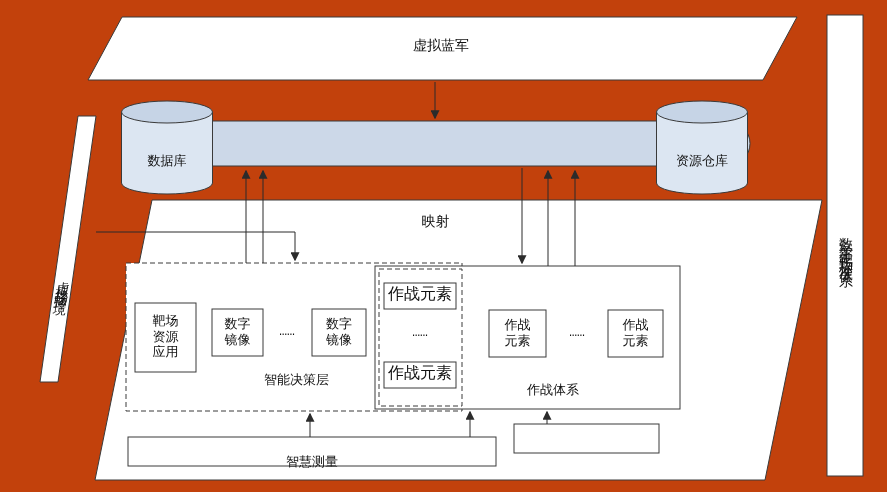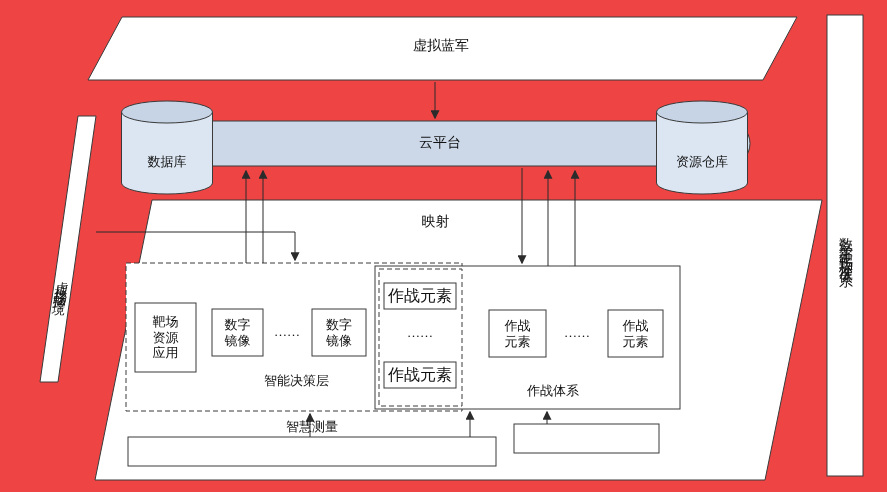--- a/index.html
+++ b/index.html
@@ -1,18 +1,18 @@
 <!DOCTYPE html>
 <html><head>
 <meta charset="utf-8">
 <style>
   html,body{margin:0;padding:0;background:#ffffff;}
   #stage{
-    position:relative;width:887px;height:492px;background:#ef4444;
-    font-family:Liberation Serif, serif;color:#111;
+    position:relative;width:887px;height:492px;background:#c2410c;
+    font-family:Liberation Mono, monospace;color:#111;
     overflow:hidden;
   }
   #diagram-svg{position:absolute;left:0;top:0;}
   .label{
     position:absolute;display:flex;align-items:center;justify-content:center;
     text-align:center;white-space:pre-line;line-height:1.2;color:#111;
     pointer-events:none;
   }
   .f14{font-size:14px;}
   .f13{font-size:13px;}
@@ -79,21 +79,20 @@
     <line x1="548" y1="266" x2="548" y2="171" stroke="#2b2b2b" stroke-width="1" marker-end="url(#ah)"></line>
     <line x1="575" y1="266" x2="575" y2="171" stroke="#2b2b2b" stroke-width="1" marker-end="url(#ah)"></line>
 
     <line x1="310" y1="437" x2="310" y2="414" stroke="#2b2b2b" stroke-width="1" marker-end="url(#ah)"></line>
     <line x1="470" y1="437" x2="470" y2="412" stroke="#2b2b2b" stroke-width="1" marker-end="url(#ah)"></line>
     <line x1="547" y1="424" x2="547" y2="412" stroke="#2b2b2b" stroke-width="1" marker-end="url(#ah)"></line>
   </svg>
 
   <div class="label f14" style="left:341px;top:36px;width:200px;height:20px;">虚拟蓝军</div>
 
-  <div class="label f14" style="left:390px;top:133px;width:100px;height:20px;">云平台</div>
 
   <div class="label f13" style="left:117px;top:152px;width:100px;height:20px;">数据库</div>
 
   <div class="label f13" style="left:652px;top:152px;width:100px;height:20px;">资源仓库</div>
 
   <div class="label f13 vertical lean" style="left:51px;top:198px;width:22px;height:170px;">虚拟战场环境</div>
 
   <div class="label f14 vertical" style="left:828px;top:15px;width:34px;height:461px;">数字孪生靶场标准体系</div>
 
   <div class="label f14" style="left:398px;top:212px;width:75px;height:20px;">映射</div>
@@ -121,16 +120,16 @@
   <div class="label f13" style="left:489px;top:310px;width:57px;height:47px;">作战
 元素</div>
 
   <div class="label f13" style="left:552px;top:324px;width:50px;height:18px;">……</div>
 
   <div class="label f13" style="left:608px;top:310px;width:55px;height:47px;">作战
 元素</div>
 
   <div class="label f13" style="left:503px;top:381px;width:100px;height:20px;">作战体系</div>
 
-  <div class="label f13" style="left:128px;top:412px;width:368px;height:29px;">智慧测量</div>
+  <div class="label f13" style="left:128px;top:448px;width:368px;height:29px;">智慧测量</div>
 
 
 </div>
 
 </body></html>

